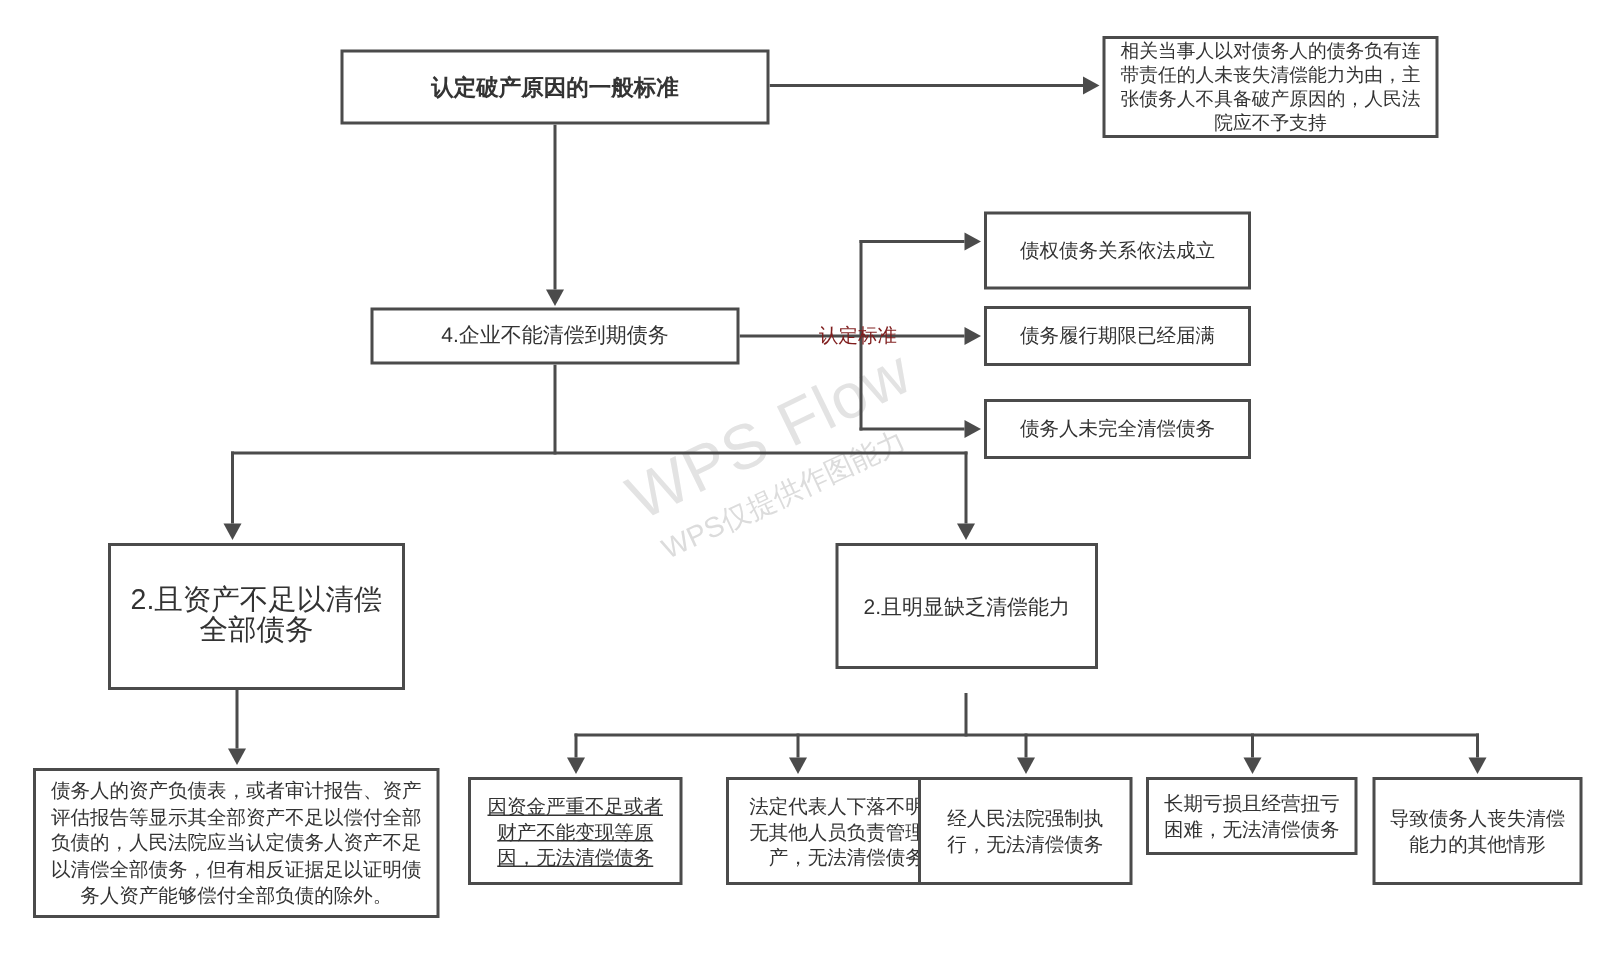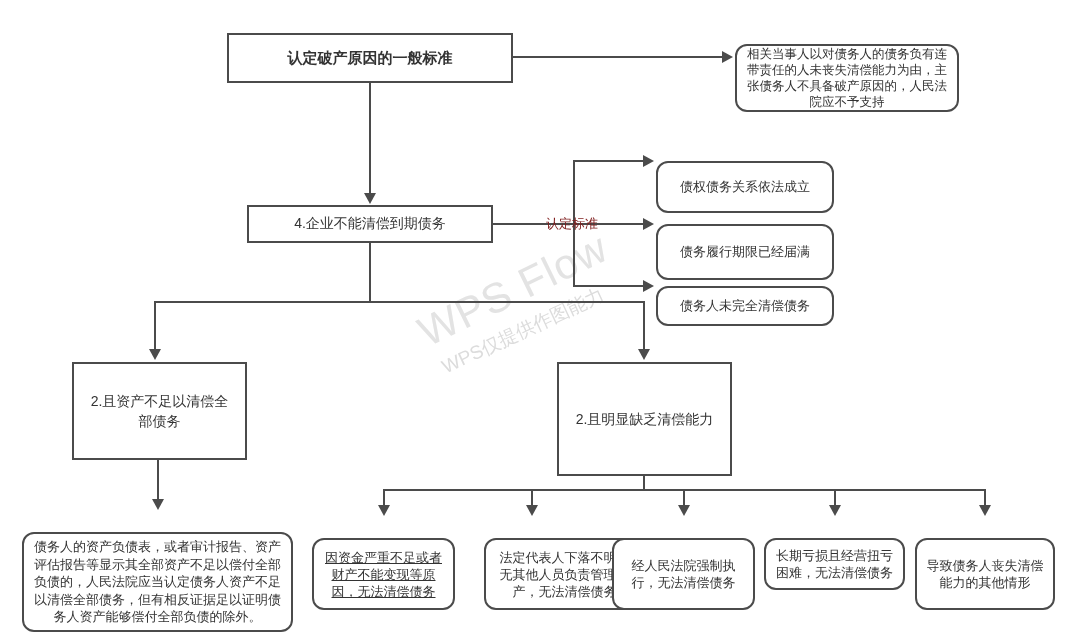--- a/index.html
+++ b/index.html
@@ -13,21 +13,21 @@
   .node{
     position:absolute;
     box-sizing:border-box;
     border:2px solid #4b4b4b;
     background:#ffffff;
     color:#333333;
     display:flex;align-items:center;justify-content:center;
     text-align:center;
     z-index:2;
   }
-  .rounded{border-radius:12px;margin-top:20px;}
+  .rounded{border-radius:0;}
   .hline,.vline{position:absolute;background:#4b4b4b;z-index:1;}
   .hline{height:2px;}
   .vline{width:2px;}
   .ah{position:absolute;width:0;height:0;z-index:1;}
   .ah.down{border-left:6px solid transparent;border-right:6px solid transparent;border-top:11px solid #4b4b4b;}
   .ah.right{border-top:6px solid transparent;border-bottom:6px solid transparent;border-left:11px solid #4b4b4b;}
   .edge-label{
     position:absolute;z-index:3;
     color:#7f1d1d;font-size:13px;line-height:15px;
   }
@@ -94,25 +94,25 @@
   <div class="vline" style="left:984px;top:489px;height:16px;"></div>
   <div class="ah down" style="left:979px;top:505px;"></div>
 
   <div class="node" style="left:227px;top:33px;width:286px;height:50px;font-size:15px;font-weight:bold;text-align:right;">认定破产原因的一般标准</div>
 
   <div class="node rounded" style="left:735px;top:24px;width:224px;height:68px;font-size:12.5px;line-height:16px;padding:2px 6px;">相关当事人以对债务人的债务负有连带责任的人未丧失清偿能力为由，主张债务人不具备破产原因的，人民法院应不予支持</div>
 
   <div class="node" style="left:247px;top:205px;width:246px;height:38px;font-size:14px;">4.企业不能清偿到期债务</div>
 
   <div class="node rounded" style="left:656px;top:141px;width:178px;height:52px;font-size:13px;">债权债务关系依法成立</div>
-  <div class="node rounded" style="left:656px;top:204px;width:178px;height:56px;font-size:13px;">债务履行期限已经届满</div>
+  <div class="node rounded" style="left:656px;top:204px;width:178px;height:40px;font-size:13px;">债务履行期限已经届满</div>
   <div class="node rounded" style="left:656px;top:266px;width:178px;height:40px;font-size:13px;">债务人未完全清偿债务</div>
 
-  <div class="node" style="left:72px;top:362px;width:175px;height:98px;font-size:14px;line-height:20px;padding:0 10px;">2.且资产不足以清偿全部债务</div>
-  <div class="node" style="left:557px;top:362px;width:175px;height:114px;font-size:14px;line-height:20px;padding:0 8px;">2.且明显缺乏清偿能力</div>
+  <div class="node" style="left:72px;top:362px;width:198px;height:98px;font-size:19px;line-height:20px;padding:0 10px;">2.且资产不足以清偿全部债务</div>
+  <div class="node" style="left:557px;top:362px;width:175px;height:84px;font-size:14px;line-height:20px;padding:0 8px;">2.且明显缺乏清偿能力</div>
 
   <div class="node rounded" style="left:22px;top:512px;width:271px;height:100px;font-size:13px;line-height:17.5px;padding:2px 6px;">债务人的资产负债表，或者审计报告、资产评估报告等显示其全部资产不足以偿付全部负债的，人民法院应当认定债务人资产不足以清偿全部债务，但有相反证据足以证明债务人资产能够偿付全部负债的除外。</div>
 
   <div class="node rounded" style="left:312px;top:518px;width:143px;height:72px;font-size:13px;line-height:17px;padding:0 8px;text-decoration:underline;">因资金严重不足或者财产不能变现等原因，无法清偿债务</div>
   <div class="node rounded" style="left:484px;top:518px;width:161px;height:72px;font-size:13px;line-height:17px;padding:0 8px;">法定代表人下落不明且无其他人员负责管理财产，无法清偿债务</div>
   <div class="node rounded" style="left:612px;top:518px;width:143px;height:72px;font-size:13px;line-height:17px;padding:0 10px;">经人民法院强制执行，无法清偿债务</div>
   <div class="node rounded" style="left:764px;top:518px;width:141px;height:52px;font-size:13px;line-height:17px;padding:0 8px;">长期亏损且经营扭亏困难，无法清偿债务</div>
   <div class="node rounded" style="left:915px;top:518px;width:140px;height:72px;font-size:13px;line-height:17px;padding:0 8px;">导致债务人丧失清偿能力的其他情形</div>
 
 </div>

